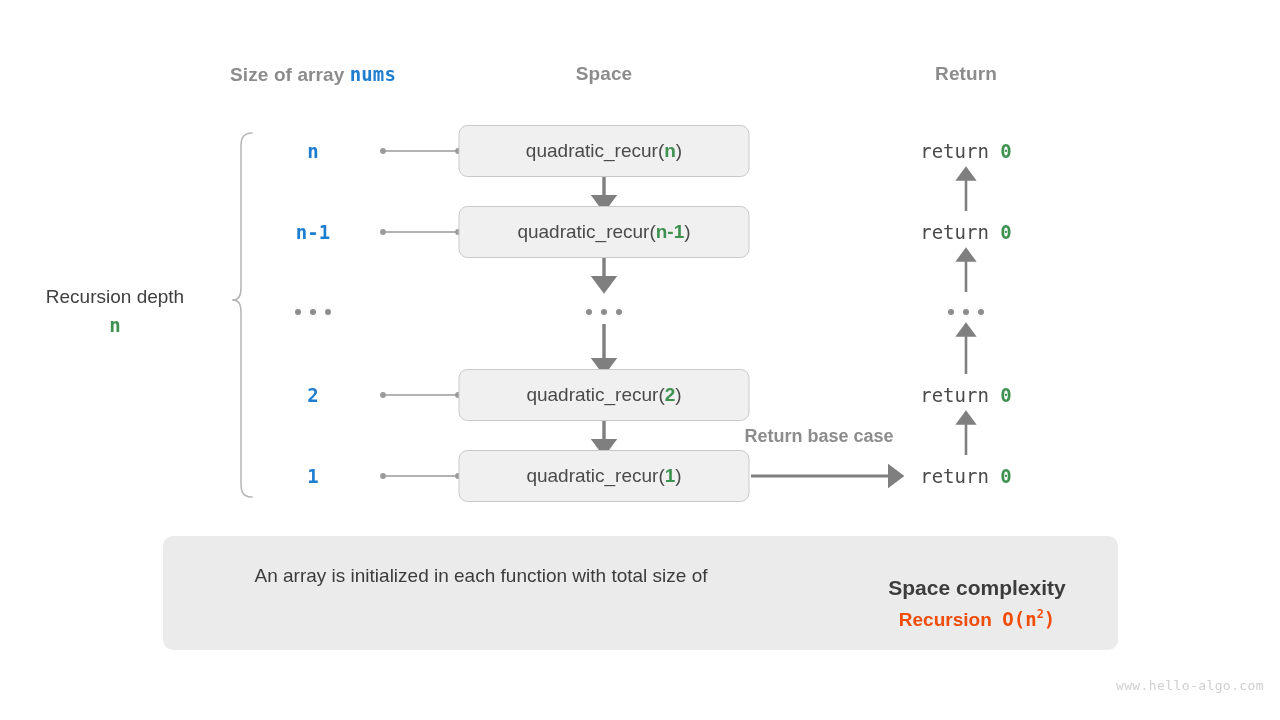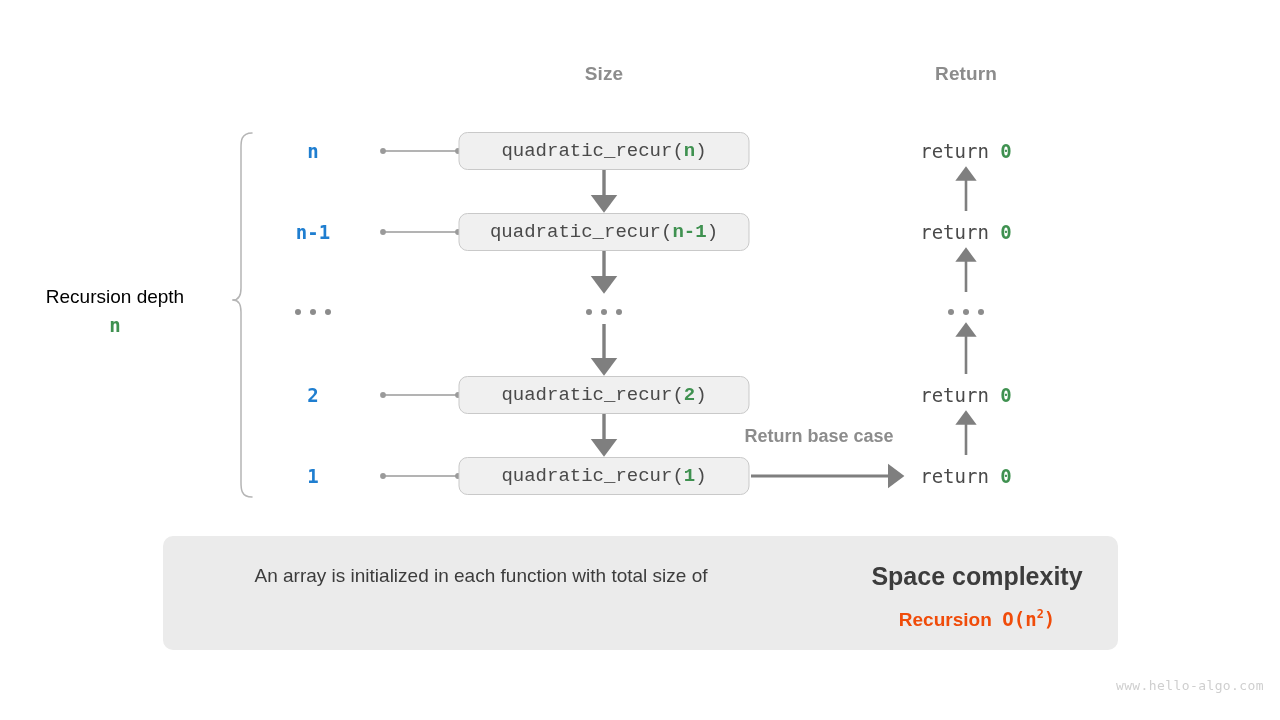--- a/index.html
+++ b/index.html
@@ -39,21 +39,21 @@
   
   .depth-label {
     position: absolute;
     text-align: center;
     white-space: nowrap;
     transform: translateX(-50%);
   }
   .depth-label .dl-main {
     display: block;
     font-size: 19px;
-    color: #000000;
+    color: #404040;
     line-height: 26px;
   }
   .depth-label .dl-sub {
     display: block;
     font-family: "DejaVu Sans Mono", monospace;
     font-size: 19px;
     font-weight: bold;
     color: #3f9150;
     line-height: 30px;
   }
@@ -80,27 +80,27 @@
     border-radius: 50%;
     background: #8c8c8c;
   }
   
   .call-box {
     position: absolute;
     transform: translate(-50%, -50%);
     background: #f0f0f0;
     border: 1.4px solid #c9c9c9;
     border-radius: 9px;
-    height: 38px;
+    height: 52px;
     display: flex;
     align-items: center;
     justify-content: center;
     box-sizing: border-box;
     padding: 0 22px;
-    font-family: Liberation Mono, monospace;
+    font-family: Liberation Sans, sans-serif;
     font-size: 19px;
     color: #4a4a4a;
     white-space: nowrap;
     letter-spacing: 0px;
   }
   .call-box .arg { color: #3f9150; font-weight: bold; }
   
   .ret-text {
     position: absolute;
     transform: translate(-50%, -50%);
@@ -139,25 +139,26 @@
     font-size: 20px;
     font-weight: bold;
     color: #7a7a7a;
     white-space: nowrap;
     transform: translate(-50%, -50%);
     letter-spacing: 0.5px;
   }
   .sum-formula .b { color: #1f7ed0; }
   .sum-right-title {
     position: absolute;
-    font-size: 25px;
+    font-size: 21px;
     font-weight: bold;
     color: #3c3c3c;
     white-space: nowrap;
     transform: translate(-50%, -50%);
+    margin-top: 12px;
   }
   .sum-right-val {
     position: absolute;
     font-size: 19px;
     font-weight: bold;
     color: #f04c0a;
     white-space: nowrap;
     transform: translate(-50%, -50%);
   }
   .sum-right-val .mono {
@@ -241,21 +242,24 @@
       <line x1="966" y1="292" x2="966" y2="253" marker-end="url(#ah-ret)"></line>
       <line x1="966" y1="374" x2="966" y2="328" marker-end="url(#ah-ret)"></line>
       <line x1="966" y1="455" x2="966" y2="416" marker-end="url(#ah-ret)"></line>
     </g>
 
     <g>
       <path d="M800,586 L826,586 L826,576 L848,594 L826,612 L826,602 L800,602 z" fill="#c9c9c9"></path>
     </g>
   </svg>
 
-  <div class="col-header" style="left:604px; top:63px;">Size</div>
+  <div class="col-header" style="left:313px; top:63px;">
+    <span>Size of array </span><span class="mono-blue">nums</span>
+  </div>
+  <div class="col-header" style="left:604px; top:63px;">Space</div>
   <div class="col-header" style="left:966px; top:63px;">Return</div>
 
   <div class="depth-label" style="left:115px; top:284px;">
     <span class="dl-main">Recursion depth</span>
     <span class="dl-sub">n</span>
   </div>
 
   <div class="size-val" style="left:313px; top:151px;">n</div>
   <div class="size-val" style="left:313px; top:232px;">n-1</div>
   <div class="dots-row" style="left:313px; top:312px;">

